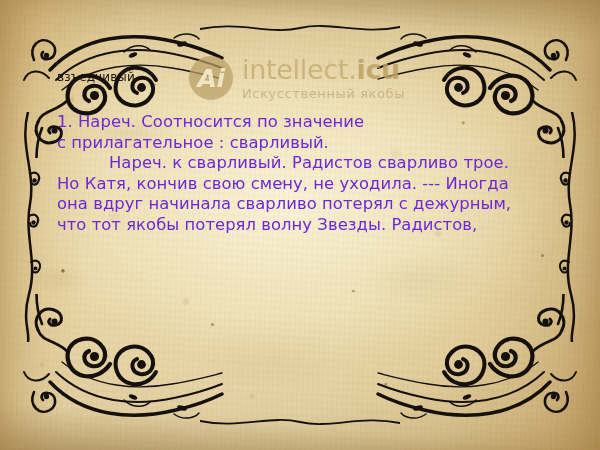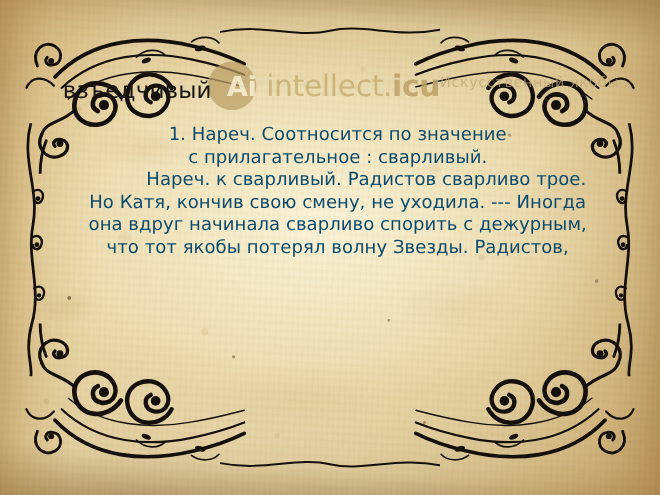--- a/index.html
+++ b/index.html
@@ -99,50 +99,50 @@
   .edge-rule svg{display:block;width:100%;height:100%;}
   
   .watermark{
     position:absolute;left:189px;top:56px;
     display:flex;align-items:center;gap:9px;
     pointer-events:none;user-select:none;
   }
   .wm-badge{
     position:relative;width:44px;height:44px;border-radius:50%;
     background:rgba(186,158,101,.72);
-    display:flex;align-items:center;justify-content:flex-end;
+    display:flex;align-items:center;justify-content:center;
     flex:none;
+    font-style:italic;
   }
   .wm-badge-txt{
     font-size:25px;font-weight:700;letter-spacing:-.5px;
     color:rgba(243,234,203,.92);
     font-family:"DejaVu Sans","Liberation Sans",sans-serif;
     line-height:1;
   }
-  .wm-words{display:flex;flex-direction:row;line-height:1;}
+  .wm-words{display:flex;flex-direction:column;line-height:1;}
   .wm-main{
     font-size:27px;color:rgba(196,170,112,.80);letter-spacing:-.3px;
     font-family:"DejaVu Sans","Liberation Sans",sans-serif;
   }
   .wm-main b{font-weight:700;color:rgba(188,160,100,.85);}
   .wm-sub{
     margin-top:4px;font-size:13px;letter-spacing:.6px;
     color:rgba(190,166,116,.72);
   }
   
   .headword{
     position:absolute;left:57px;top:70px;
-    font-size:21px;color:#181410;letter-spacing:.1px;
+    font-size:12px;color:#181410;letter-spacing:.1px;
     white-space:nowrap;
   }
   .entry{
     position:absolute;left:57px;top:112px;width:500px;
-    font-size:16.4px;line-height:20.6px;color:#0c4a6e;
+    font-size:16.4px;line-height:20.6px;color:#6d28d9;
     letter-spacing:.05px;
-    text-align:center;
   }
   .entry .ln{white-space:nowrap;}
   .entry .ln.indent{text-indent:52px;}
 </style>
 </head>
 <body>
 
 <div class="page">
 
   <div class="paper-base"></div>
@@ -324,17 +324,17 @@
     </div>
   </div>
 
   <div class="headword">взъедчивый</div>
 
   <div class="entry">
     <div class="ln">1. Нареч. Соотносится по  значение</div>
     <div class="ln">с  прилагательное : сварливый.</div>
     <div class="ln indent">Нареч. к сварливый. Радистов сварливо трое.</div>
     <div class="ln">Но Катя, кончив свою смену, не уходила. --- Иногда</div>
-    <div class="ln">она вдруг начинала сварливо спорить с дежурным,</div>
+    <div class="ln">она вдруг начинала сварливо потерял с дежурным,</div>
     <div class="ln">что тот якобы потерял волну Звезды. Радистов,</div>
   </div>
 
 </div>
 
 </body></html>

